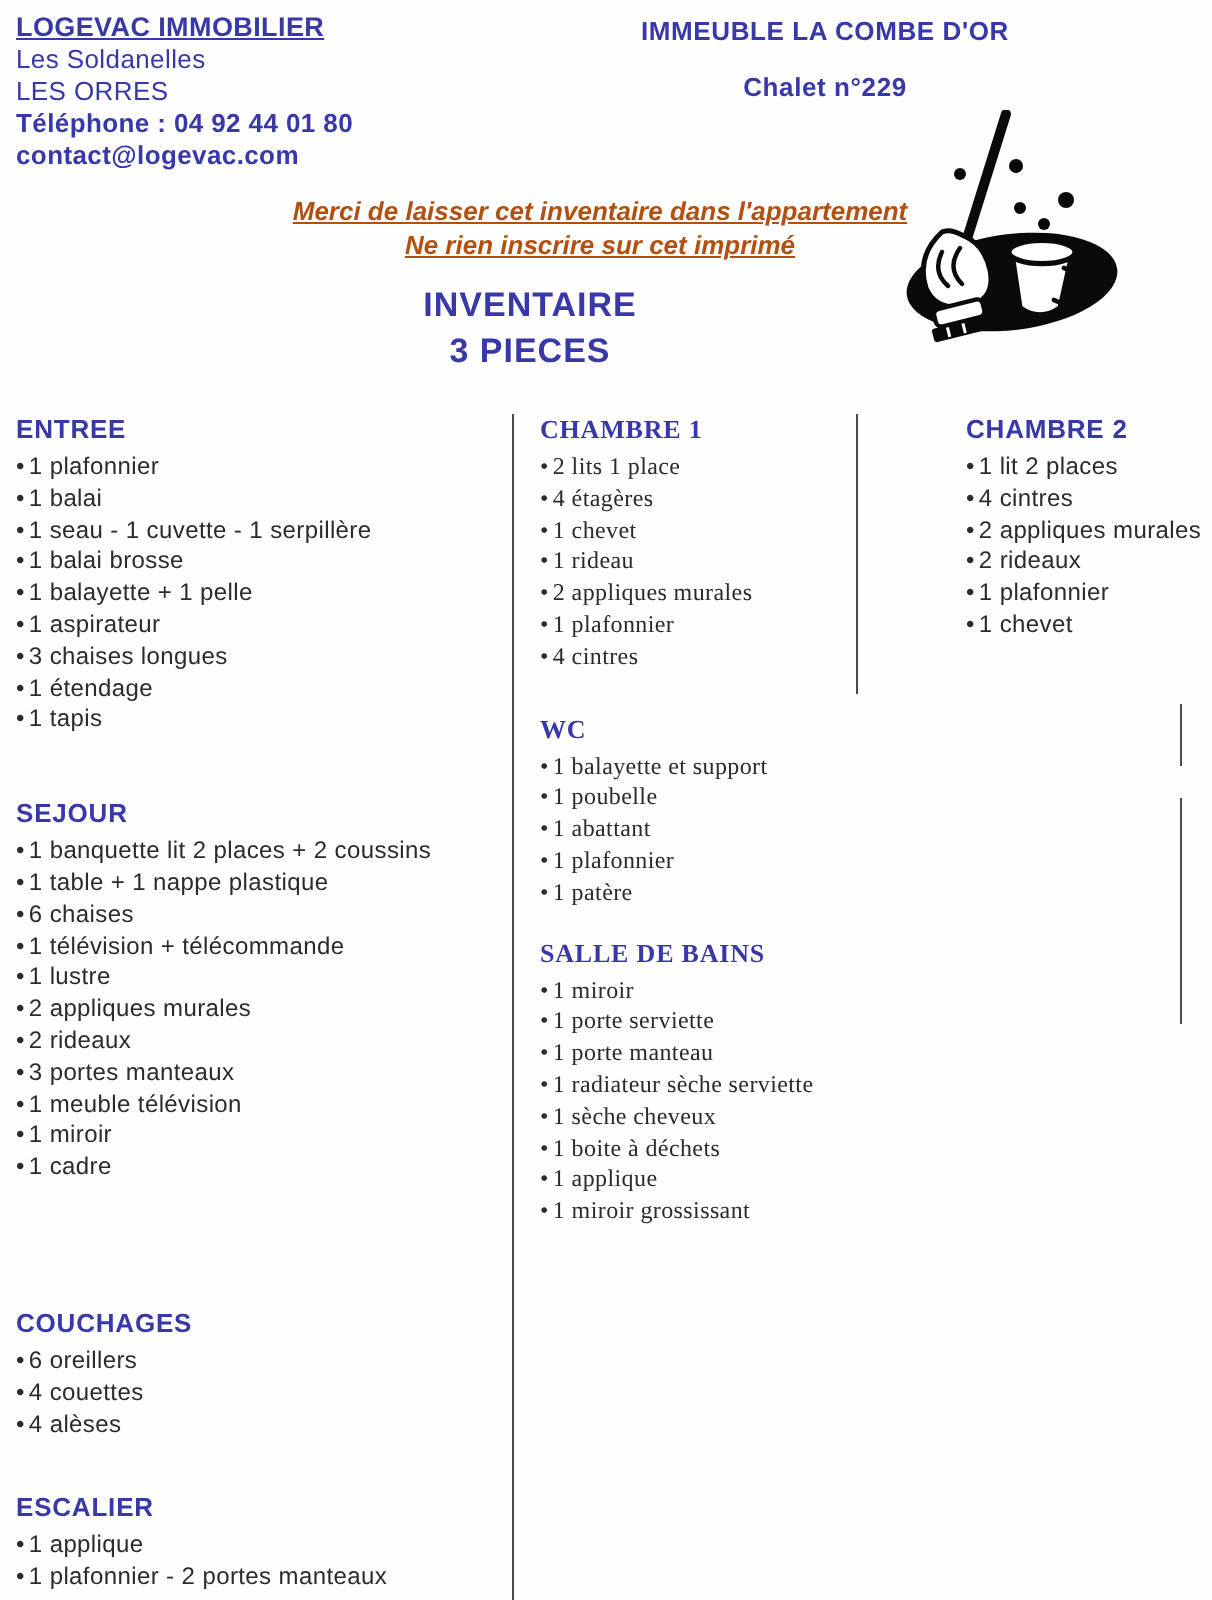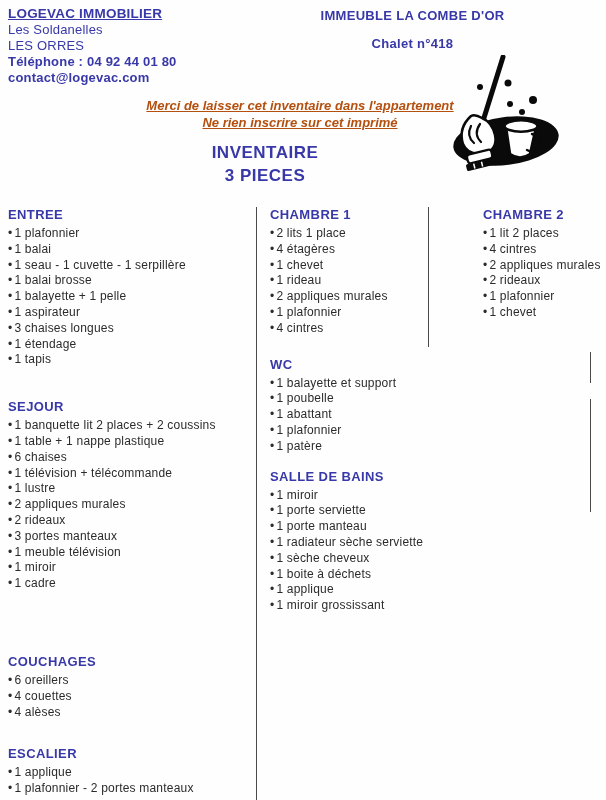--- a/index.html
+++ b/index.html
@@ -40,21 +40,21 @@
   }
   .notice div { text-decoration: underline; }
   .doc-title {
     position: absolute; left: 0; top: 141px; width: 530px; text-align: center;
     color: var(--blue); font-weight: bold; font-size: 17px; line-height: 23px;
     letter-spacing: .5px;
   }
   
   .column { position: absolute; top: 207px; }
   .column-1 { left: 8px;   width: 246px; }
-  .column-2 { left: 270px; width: 156px; }
+  .column-2 { left: 270px; width: 156px; font-family: Liberation Serif, serif; }
   .column-3 { left: 441px; width: 156px; margin-left: 42px; }
   .section h3 {
     margin: 0 0 3px 0; color: var(--blue); font-size: 13px; line-height: 16px;
     letter-spacing: .4px; font-weight: bold;
   }
   .section ul { list-style: none; margin: 0; padding: 0; }
   .section li {
     color: var(--text); font-size: 12px; line-height: 15.8px; letter-spacing: .2px;
     white-space: nowrap;
   }
@@ -80,21 +80,21 @@
   <div class="agency">
     <div class="name">LOGEVAC IMMOBILIER</div>
     <div>Les Soldanelles</div>
     <div>LES ORRES</div>
     <div class="bold">Téléphone : 04 92 44 01 80</div>
     <div class="bold">contact@logevac.com</div>
   </div>
 
   <div class="building">
     <div>IMMEUBLE LA COMBE D'OR</div>
-    <div class="unit">Chalet n°418</div>
+    <div class="unit">Chalet n°229</div>
   </div>
 
   <svg class="clipart" viewBox="0 0 160 122" xmlns="http://www.w3.org/2000/svg">
 
     <circle cx="40" cy="32" r="3" fill="#0a0a0a"></circle>
     <circle cx="68" cy="28" r="3.5" fill="#0a0a0a"></circle>
     <circle cx="70" cy="49" r="3" fill="#0a0a0a"></circle>
     <circle cx="93" cy="45" r="4" fill="#0a0a0a"></circle>
     <circle cx="82" cy="57" r="3" fill="#0a0a0a"></circle>
 

